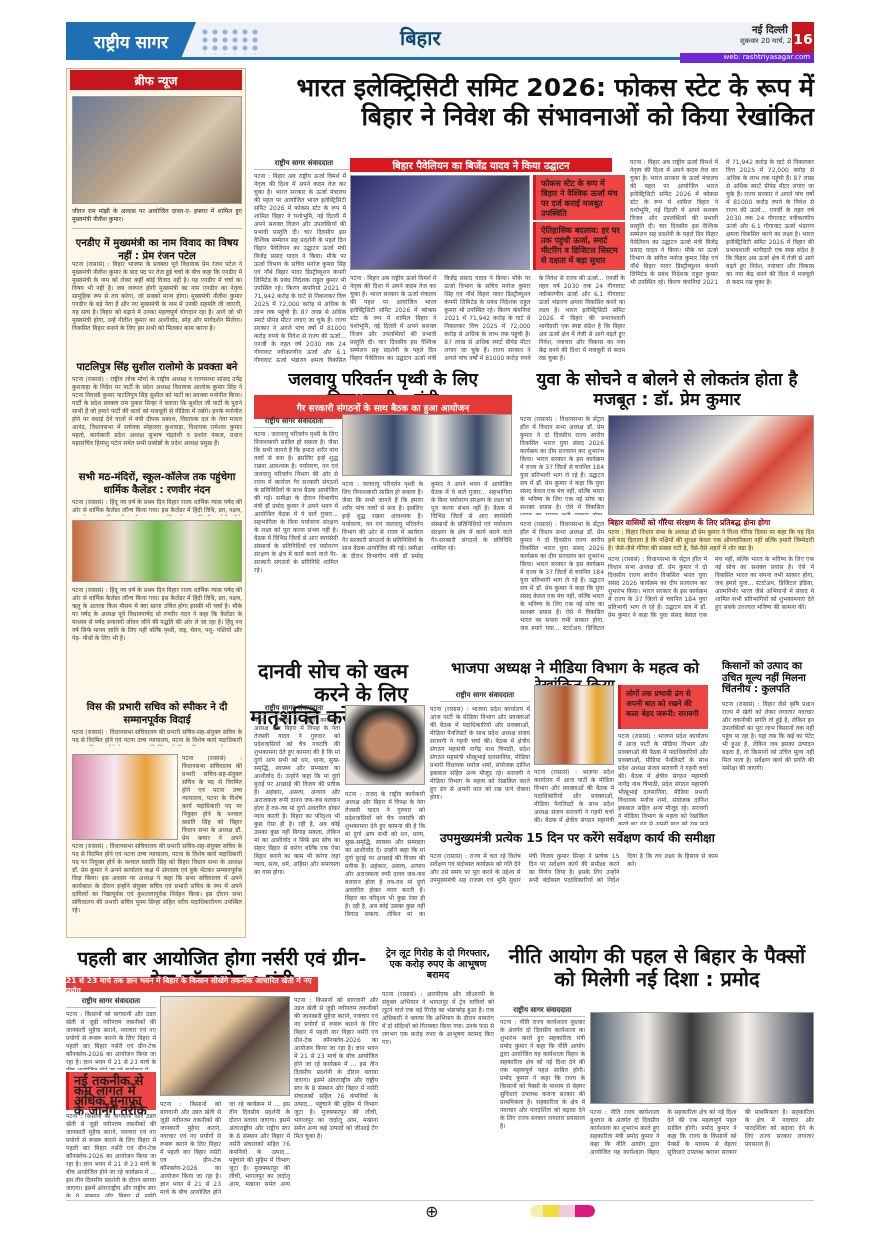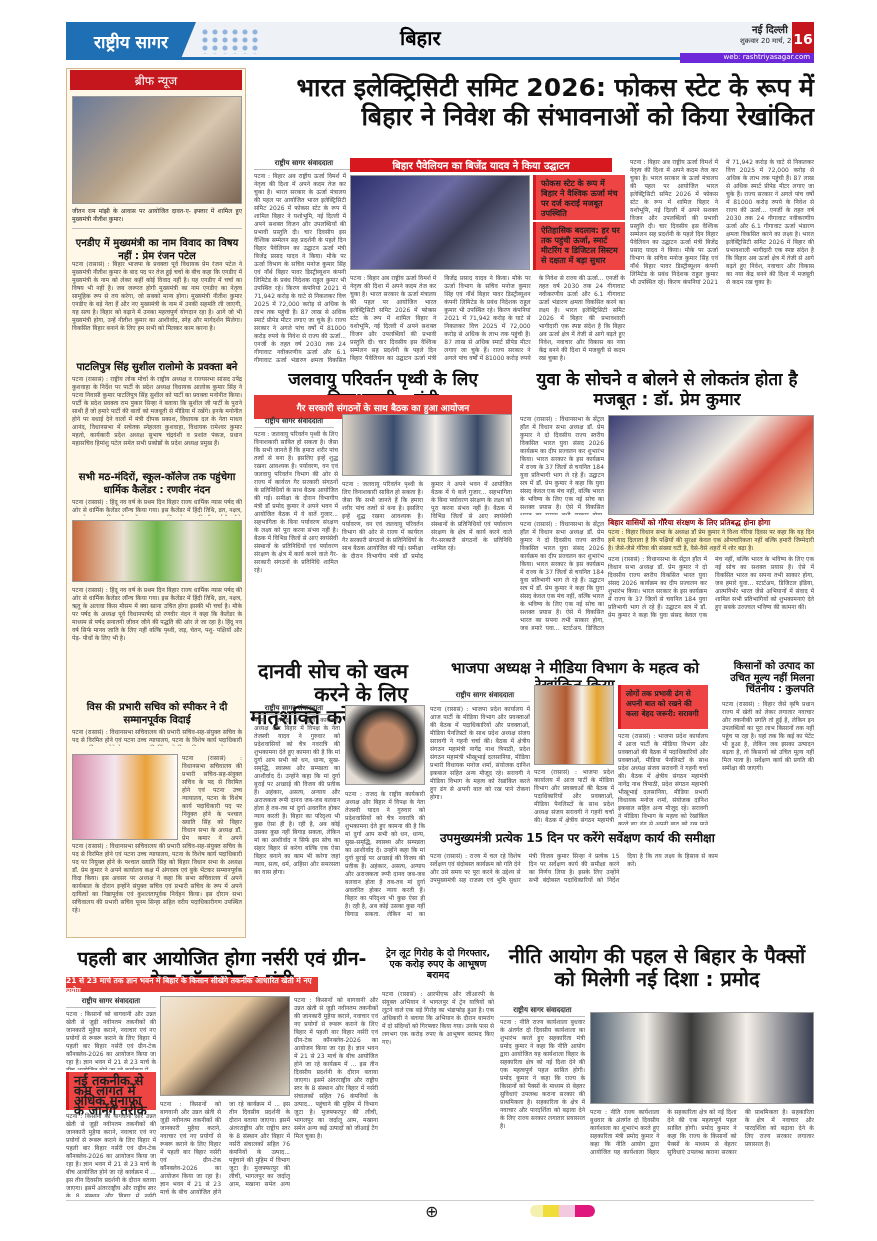--- a/index.html
+++ b/index.html
@@ -1,27 +1,27 @@
 <!DOCTYPE html>
 <html><head>
 <meta charset="utf-8">
 <style>
 *{box-sizing:border-box;margin:0;padding:0}
 body{width:877px;height:1241px;background:#fff;font-family:"DejaVu Sans",sans-serif;color:#222;position:relative;overflow:hidden}
 .abs{position:absolute}
 .hdr{left:66px;top:22px;width:748px;height:38px;background:#eef1f6;border-bottom:3px solid #1f6fb5}
 .logo{left:66px;top:22px;width:130px;height:38px;background:#1f6fb5;color:#fff;font-weight:bold;font-size:17px;display:flex;align-items:center;justify-content:center;clip-path:polygon(0 0,100% 0,88% 100%,0 100%)}
-.section{left:400px;top:24px;font-size:20px;font-weight:bold;color:#000000}
+.section{left:400px;top:24px;font-size:20px;font-weight:bold;color:#0c4a6e}
 .city{left:752px;top:22px;font-size:10px;font-weight:bold;}
 .date{left:740px;top:36px;font-size:7px}
 .pg{left:792px;top:22px;width:22px;height:34px;background:#c4161c;color:#fff;font-weight:bold;font-size:14px;display:flex;align-items:center;justify-content:center}
 .web{left:680px;top:53px;width:134px;height:10px;background:#6d28d9;color:#fff;font-size:7px;text-align:right;padding-right:4px}
 .dots{left:200px;top:28px;width:60px;height:26px;background:radial-gradient(circle,#8fb3de 2px,transparent 3px) 0 0/10px 8px}
 .brief{left:66px;top:68px;width:180px;height:870px;border:1px solid #d5b98a;background:#fff8e8}
-.briefhead{left:70px;top:70px;width:172px;height:20px;background:#c4161c;color:#fff;font-size:12px;font-weight:normal;display:flex;align-items:center;justify-content:center}
+.briefhead{left:70px;top:70px;width:172px;height:20px;background:#c4161c;color:#fff;font-size:12px;font-weight:bold;display:flex;align-items:center;justify-content:center}
 .photo{background:linear-gradient(135deg,#6a7a9a,#b9a48a 45%,#d8c7b0 60%,#7d6655);border:1px solid #999}
 .txt{font-size:6px;line-height:8px;color:#444;overflow:hidden;text-align:justify}
 .h1{font-weight:bold;color:#111;line-height:1.15}
 .redbar{background:#d7191f;color:#fff;font-weight:bold;display:flex;align-items:center;justify-content:center}
 .box{background:#ef4444;border-left:3px solid #d7191f;font-size:10px;font-weight:bold;padding:4px 5px;line-height:13px}
 .by{font-size:7px;font-weight:bold;color:#333;border-bottom:1px solid #bbb;padding-bottom:2px}
 .sub{font-size:10px;font-weight:bold;color:#111;text-align:center;line-height:13px}
 .cols{column-gap:8px}
 .footer-dots{left:530px;top:1205px;width:65px;height:12px;background:linear-gradient(90deg,#f4f0b0 0 20%,#f1dd3a 20% 45%,#f3c9df 45% 70%,#e0177d 70% 100%);border-radius:6px}
 .reg{left:425px;top:1202px;font-size:16px;color:#222}
@@ -89,21 +89,21 @@
 <div class="abs txt" style="left:345px;top:790px;width:80px;height:126px">पटना : राजद के राष्ट्रीय कार्यकारी अध्यक्ष और बिहार में विपक्ष के नेता तेजस्वी यादव ने गुरुवार को प्रदेशवासियों को चैत्र नवरात्रि की शुभकामना देते हुए कामना की है कि मां दुर्गा आप सभी को धन, धान्य, सुख-समृद्धि, स्वास्थ्य और सम्पन्नता का आशीर्वाद दें। उन्होंने कहा कि मां दुर्गा बुराई पर अच्छाई की विजय की प्रतीक हैं। अहंकार, असत्य, अन्याय और अराजकता रूपी दानव जब-जब बलवान होता है तब-तब मां दुर्गा अवतरित होकर न्याय करती हैं। बिहार का परिदृश्य भी कुछ ऐसा ही है। रही है, अब कोई उसका कुछ नहीं बिगाड़ सकता, लेकिन मां का आशीर्वाद न सिर्फ इस सोच का संहार बिहार से करेगा बल्कि एक ऐसा बिहार बनाने का काम भी करेगा जहां न्याय, सत्य, धर्म, अहिंसा और समरसता का वास होगा।</div>
 
 <div class="abs h1" style="left:430px;top:660px;width:290px;font-size:15px;text-align:center">भाजपा अध्यक्ष ने मीडिया विभाग के महत्व को रेखांकित किया</div>
 <div class="abs by" style="left:440px;top:690px;width:90px;text-align:center">राष्ट्रीय सागर संवाददाता</div>
 <div class="abs txt" style="left:430px;top:705px;width:100px;height:120px">पटना (रासासं) : भाजपा प्रदेश कार्यालय में आज पार्टी के मीडिया विभाग और प्रवक्ताओं की बैठक में पदाधिकारियों और प्रवक्ताओं, मीडिया पैनलिस्टों के साथ प्रदेश अध्यक्ष संजय सरावगी ने गहनी चर्चा की। बैठक में क्षेत्रीय संगठन महामंत्री नागेंद्र नाथ त्रिपाठी, प्रदेश संगठन महामंत्री भीखूभाई दलसानिया, मीडिया प्रभारी विधायक मनोज शर्मा, संयोजक दानिश इकबाल सहित अन्य मौजूद रहे। सरावगी ने मीडिया विभाग के महत्व को रेखांकित करते हुए ढंग से अपनी बात को रख पाने रोकना होगा।</div>
 <div class="abs photo" style="left:534px;top:685px;width:80px;height:80px;background:linear-gradient(90deg,#cfc5b5,#b3592f 40%,#f5f0ea 60%,#e6a52f 80%,#d8cdbd)"></div>
 <div class="abs box" style="left:618px;top:685px;width:90px;height:44px;font-size:7.5px;line-height:10px">लोगों तक प्रभावी ढंग से अपनी बात को रखने की कला बेहद जरूरी: सरावगी</div>
 <div class="abs txt" style="left:534px;top:768px;width:80px;height:57px">पटना (रासासं) : भाजपा प्रदेश कार्यालय में आज पार्टी के मीडिया विभाग और प्रवक्ताओं की बैठक में पदाधिकारियों और प्रवक्ताओं, मीडिया पैनलिस्टों के साथ प्रदेश अध्यक्ष संजय सरावगी ने गहनी चर्चा की। बैठक में क्षेत्रीय संगठन महामंत्री नागेंद्र नाथ त्रिपाठी, प्रदेश संगठन महामंत्री भीखूभाई दलसानिया, मीडिया प्रभारी विधायक मनोज शर्मा, संयोजक दानिश इकबाल सहित अन्य मौजूद रहे। सरावगी ने मीडिया विभाग के महत्व को रेखांकित करते हुए ढंग से अपनी बात को रख पाने रोकना होगा।</div>
 <div class="abs txt" style="left:618px;top:732px;width:90px;height:93px">पटना (रासासं) : भाजपा प्रदेश कार्यालय में आज पार्टी के मीडिया विभाग और प्रवक्ताओं की बैठक में पदाधिकारियों और प्रवक्ताओं, मीडिया पैनलिस्टों के साथ प्रदेश अध्यक्ष संजय सरावगी ने गहनी चर्चा की। बैठक में क्षेत्रीय संगठन महामंत्री नागेंद्र नाथ त्रिपाठी, प्रदेश संगठन महामंत्री भीखूभाई दलसानिया, मीडिया प्रभारी विधायक मनोज शर्मा, संयोजक दानिश इकबाल सहित अन्य मौजूद रहे। सरावगी ने मीडिया विभाग के महत्व को रेखांकित करते हुए ढंग से अपनी बात को रख पाने रोकना होगा।</div>
 
-<div class="abs h1" style="left:722px;top:660px;width:92px;font-size:10px;text-align:right">किसानों को उत्पाद का उचित मूल्य नहीं मिलना चिंतनीय : कुलपति</div>
+<div class="abs h1" style="left:722px;top:660px;width:92px;font-size:10px;text-align:left">किसानों को उत्पाद का उचित मूल्य नहीं मिलना चिंतनीय : कुलपति</div>
 <div class="abs txt" style="left:722px;top:700px;width:92px;height:216px">पटना (रासासं) : बिहार जैसे कृषि प्रधान राज्य में खेती को लेकर लगातार नवाचार और तकनीकी प्रगति तो हुई है, लेकिन इन उपलब्धियों का पूरा लाभ किसानों तक नहीं पहुंच पा रहा है। यहां तक कि कई का पेटेंट भी हुआ है, लेकिन जब इसका उत्पादन बढ़ता है, तो किसानों को उचित मूल्य नहीं मिल पाता है। सर्वेक्षण कार्य की प्रगति की समीक्षा की जाएगी।</div>
 
 <div class="abs h1" style="left:440px;top:832px;width:275px;font-size:12px;">उपमुख्यमंत्री प्रत्येक 15 दिन पर करेंगे सर्वेक्षण कार्य की समीक्षा</div>
 <div class="abs txt cols" style="left:430px;top:852px;width:288px;height:64px;column-count:3">पटना (रासासं) : राज्य में चल रहे विशेष सर्वेक्षण एवं बंदोबस्त कार्यक्रम को गति देने और उसे समय पर पूरा करने के उद्देश्य से उपमुख्यमंत्री सह राजस्व एवं भूमि सुधार मंत्री विजय कुमार सिन्हा ने प्रत्येक 15 दिन पर सर्वेक्षण कार्य की समीक्षा करने का निर्णय लिया है। इसके लिए उन्होंने सभी बंदोबस्त पदाधिकारियों को निर्देश दिया है कि तय लक्ष्य के हिसाब से काम करें।</div>
 
 <div class="abs h1" style="left:66px;top:948px;width:312px;font-size:19px;text-align:center">पहली बार आयोजित होगा नर्सरी एवं ग्रीन-टेक कॉनक्लेव : मंत्री</div>
 <div class="abs redbar" style="left:66px;top:977px;width:252px;height:15px;font-size:7.5px;background:#e53935">21 से 23 मार्च तक ज्ञान भवन में बिहार के किसान सीखेंगे तकनीक आधारित खेती में नए प्रयोग</div>
 <div class="abs by" style="left:66px;top:996px;width:90px;text-align:center">राष्ट्रीय सागर संवाददाता</div>
 <div class="abs txt" style="left:66px;top:1010px;width:90px;height:60px">पटना : किसानों को बागवानी और उन्नत खेती से जुड़ी नवीनतम तकनीकों की जानकारी मुहैया कराने, नवाचार एवं नए प्रयोगों से रूबरू कराने के लिए बिहार में पहली बार बिहार नर्सरी एवं ग्रीन-टेक कॉनक्लेव-2026 का आयोजन किया जा रहा है। ज्ञान भवन में 21 से 23 मार्च के बीच आयोजित होने जा रहे कार्यक्रम में ... इस तीन दिवसीय प्रदर्शनी के दौरान बताया जाएगा। इसमें अंतरराष्ट्रीय और राष्ट्रीय स्तर के 8 संस्थान और बिहार में नर्सरी संचालकों सहित 76 कंपनियों के उत्पाद... पहुंचाने की मुहिम में विभाग जुटा है। मुजफ्फरपुर की लीची, भागलपुर का जर्दालू आम, मखाना समेत अन्य कई उत्पादों को जीआई टैग मिल चुका है।</div>
 <div class="abs box" style="left:66px;top:1072px;width:90px;height:38px;font-size:13px;line-height:10px">नई तकनीक से कम लागत में अधिक मुनाफा के जानेंगे तरीके</div>

